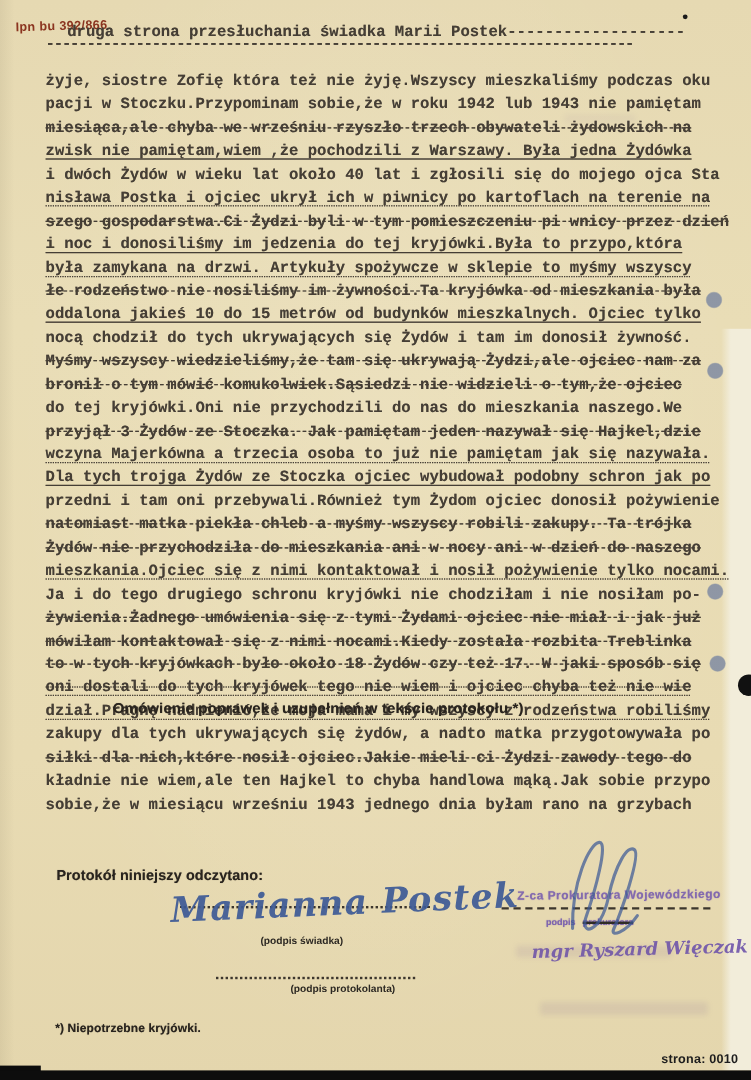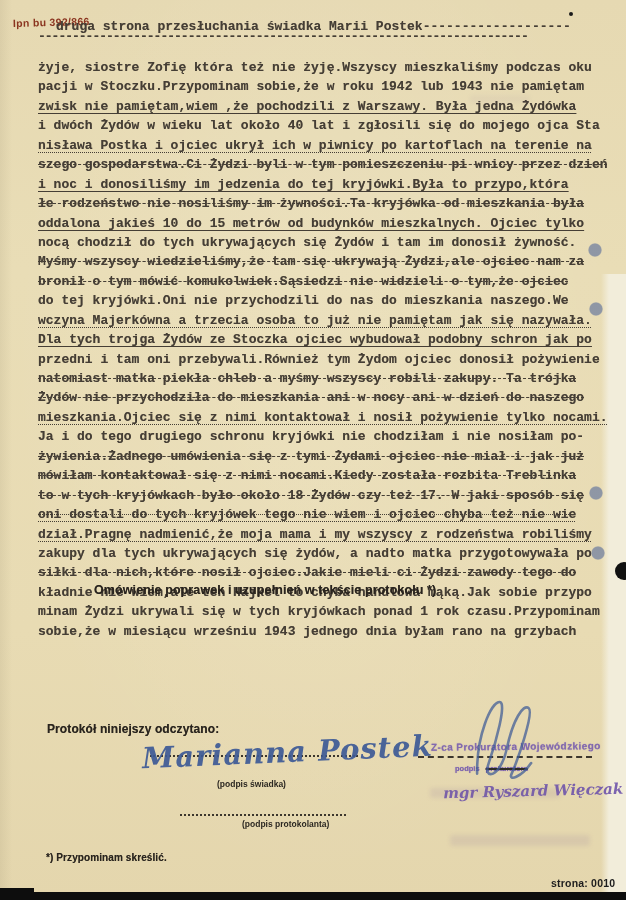--- a/index.html
+++ b/index.html
@@ -80,47 +80,49 @@
 
   <div class="archive-ref">Ipn bu 392/866</div>
   <div class="speck" style="left:569px;top:12px;width:4px;height:4px;"></div>
 
   <div class="typed header-title">druga strona przesłuchania świadka Marii Postek-------------------</div>
   <div class="typed header-divider">------------------------------------------------------------------------</div>
 
   <div class="typed typed-body">
       <div class="bline">żyje, siostre Zofię która też nie żyję.Wszyscy mieszkaliśmy podczas oku</div>
       <div class="bline">pacji w Stoczku.Przypominam sobie,że w roku 1942 lub 1943 nie pamiętam</div>
+      <div class="bline d-strike-dashed">miesiąca,ale chyba we wrześniu rzyszło trzech obywateli żydowskich na</div>
       <div class="bline d-underline">zwisk  nie pamiętam,wiem ,że pochodzili z Warszawy. Była jedna Żydówka</div>
       <div class="bline">i dwóch Żydów w wieku lat około 40 lat i zgłosili się do mojego ojca Sta</div>
       <div class="bline d-underline-dotted">nisława Postka i ojciec ukrył ich w piwnicy po kartoflach na terenie na</div>
       <div class="bline d-strike-dashed">szego gospodarstwa.Ci Żydzi byli w tym pomieszczeniu pi wnicy przez dzień</div>
       <div class="bline d-underline">i noc i donosiliśmy im jedzenia do tej kryjówki.Była to przypo,która</div>
+      <div class="bline d-underline-dotted">była zamykana na drzwi. Artykuły spożywcze w sklepie to myśmy wszyscy</div>
       <div class="bline d-strike-dashed">łe rodzeństwo nie nosiliśmy im żywności.Ta kryjówka od mieszkania była</div>
       <div class="bline d-underline">oddalona jakieś 10 do 15 metrów od budynków mieszkalnych. Ojciec tylko</div>
       <div class="bline">nocą chodził do tych ukrywających się Żydów i tam im donosił żywność.</div>
       <div class="bline d-strike-dashed">Myśmy wszyscy wiedzieliśmy,że tam się ukrywają Żydzi,ale ojciec nam za</div>
       <div class="bline d-strike-dashed">bronił o tym mówić komukolwiek.Sąsiedzi nie widzieli o tym,że ojciec</div>
       <div class="bline">do tej kryjówki.Oni nie przychodzili do nas do mieszkania naszego.We</div>
+      <div class="bline d-strike-dashed">przyjął 3 Żydów ze Stoczka. Jak pamiętam jeden nazywał się  Hajkel,dzie</div>
       <div class="bline d-underline-dotted">wczyna Majerkówna a trzecia osoba to już nie pamiętam jak się nazywała.</div>
       <div class="bline d-underline">Dla tych trojga Żydów ze Stoczka ojciec wybudował podobny schron jak po</div>
       <div class="bline">przedni i tam oni przebywali.Również tym Żydom ojciec donosił pożywienie</div>
       <div class="bline d-strike-dashed">natomiast matka piekła chleb a myśmy wszyscy robili zakupy. Ta trójka</div>
       <div class="bline d-strike-dashed">Żydów nie przychodziła do mieszkania ani w nocy ani w dzień do naszego</div>
       <div class="bline d-underline-dotted">mieszkania.Ojciec się z nimi kontaktował i nosił pożywienie tylko nocami.</div>
       <div class="bline">Ja i do tego drugiego  schronu kryjówki nie chodziłam i nie nosiłam po-</div>
       <div class="bline d-strike-dashed">żywienia.Żadnego umówienia się z tymi Żydami ojciec nie miał i jak już</div>
       <div class="bline d-strike-dashed">mówiłam kontaktował się z nimi nocami.Kiedy została rozbita Treblinka</div>
       <div class="bline d-strike-dashed">to w tych kryjówkach było około 18 Żydów czy też 17. W jaki sposób się</div>
       <div class="bline d-strike-dotted">oni dostali do tych kryjówek tego nie wiem i ojciec chyba też nie wie</div>
       <div class="bline d-underline-dotted">dział.Pragnę nadmienić,że moja mama i my wszyscy z rodzeństwa robiliśmy</div>
       <div class="bline">zakupy dla tych ukrywających się żydów, a nadto matka przygotowywała po</div>
       <div class="bline d-strike-dashed">siłki dla nich,które nosił ojciec.Jakie mieli  ci Żydzi zawody tego do</div>
       <div class="bline">kładnie nie wiem,ale ten Hajkel to chyba handlowa  mąką.Jak sobie przypo</div>
-      <div class="bline">minam Żydzi ukrywali się w tych kryjówkach ponad 1 rok czasu.Przypominam</div>
       <div class="bline">sobie,że w miesiącu wrześniu 1943 jednego dnia byłam rano na grzybach</div>
     </div>
 
   <div class="printed-label label-corrections">Omówienie poprawek i uzupełnień w tekście protokołu *)</div>
   <div class="printed-label label-protocol">Protokół niniejszy odczytano:</div>
 
   <div class="hole-mark" style="left:588px;top:243px;"></div>
   <div class="hole-mark" style="left:589px;top:302px;"></div>
   <div class="hole-mark" style="left:589px;top:486px;"></div>
   <div class="hole-mark" style="left:591px;top:546px;"></div>
@@ -136,21 +138,21 @@
     <span>podpis</span><span class="struck">prokuratora</span>
   </div>
   <svg class="scribble" width="86" height="82" viewBox="0 0 86 82">
     <path d="M14 78 C8 40 18 6 26 4 C34 2 28 46 24 66 C20 84 38 80 40 48 C42 20 50 2 56 6 C62 10 52 60 48 74 C46 81 58 76 66 60" fill="none" stroke="#3d5a96" stroke-width="2.6" stroke-linecap="round" opacity=".85"></path>
   </svg>
   <div class="hand-purple prosecutor-sig">mgr Ryszard Więczak</div>
 
   <div class="dotline" style="left:180px;top:814px;width:166px;"></div>
   <div class="sig-caption" style="left:242px;top:819px;">(podpis protokolanta)</div>
 
-  <div class="printed-label footnote">*) Przypominam skreślić.</div>
+  <div class="printed-label footnote">*) Niepotrzebne kryjówki.</div>
 
   <div class="bleed" style="left:430px;top:788px;width:130px;height:10px;"></div>
   <div class="bleed" style="left:450px;top:835px;width:140px;height:11px;"></div>
   <div class="bleed" style="left:470px;top:95px;width:60px;height:8px;opacity:.5;"></div>
 
   <div class="page-num">strona: 0010</div>
 
   <div class="bottom-bar-left"></div>
   <div class="bottom-bar"></div>
 </div>

